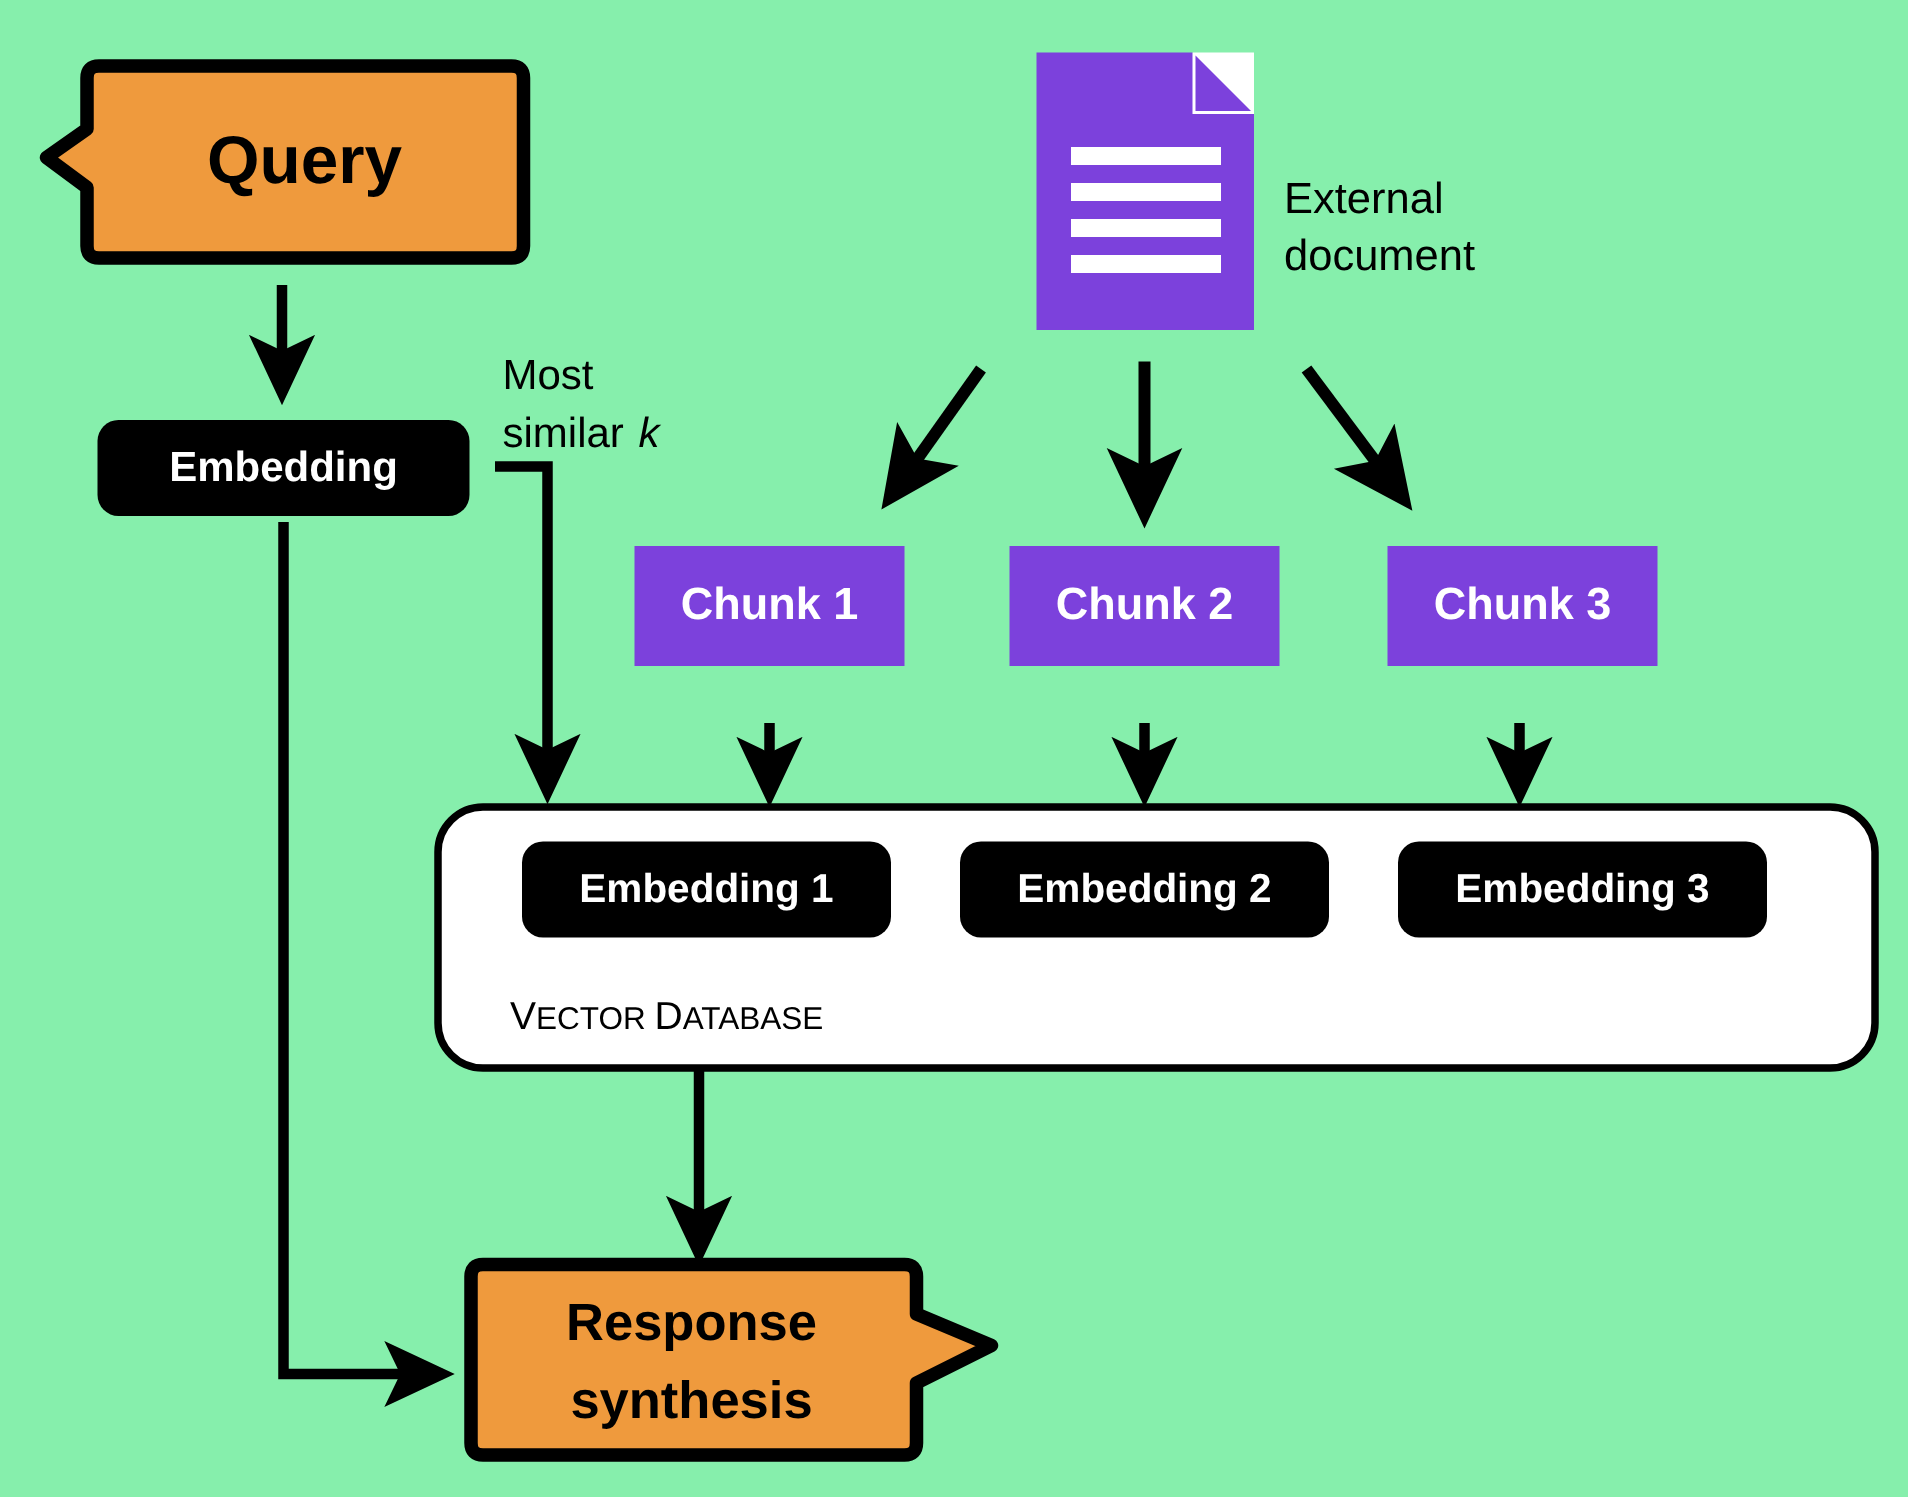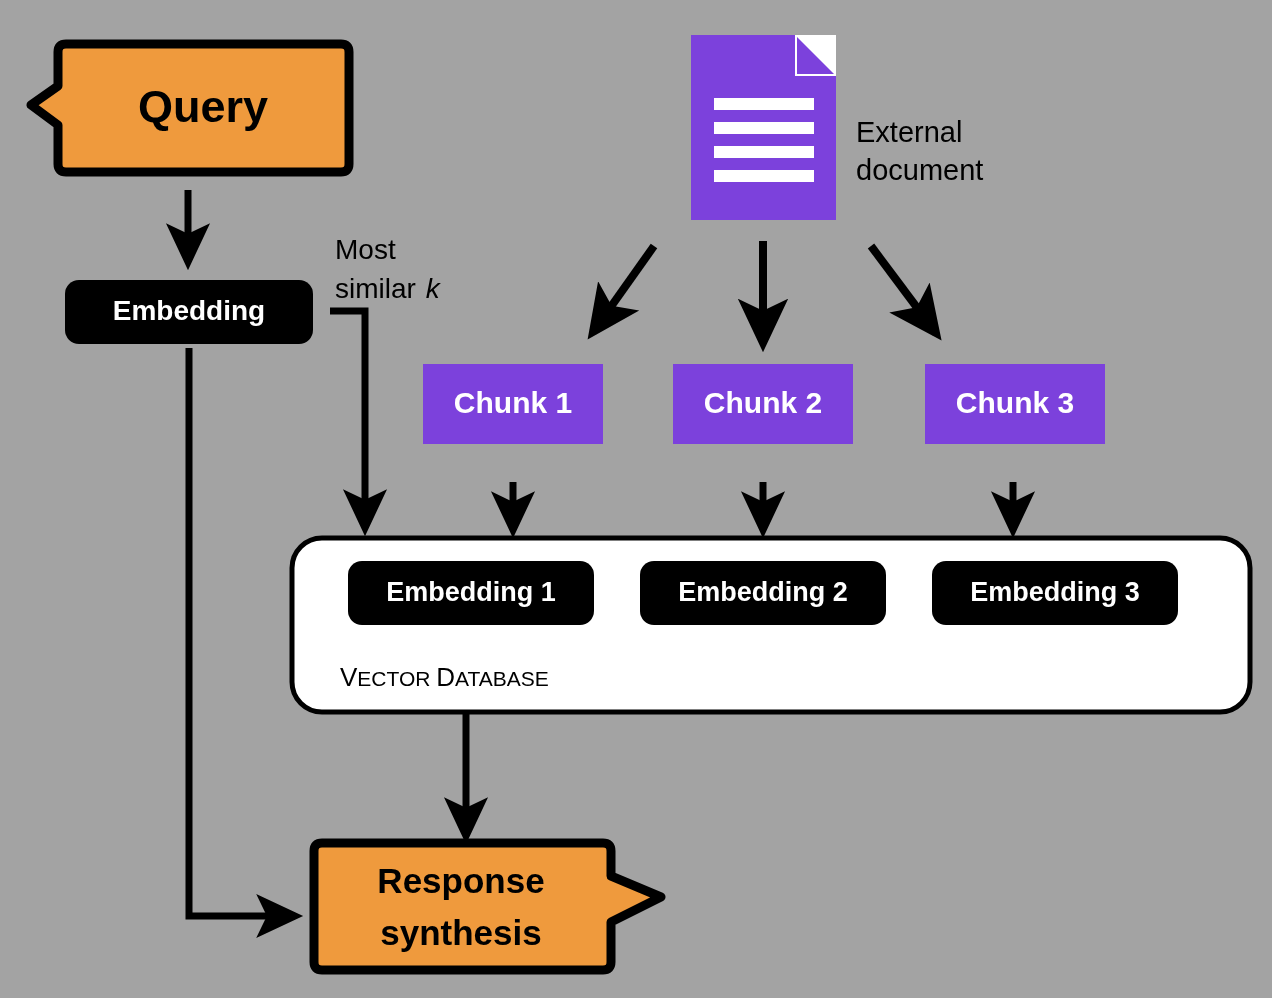--- a/index.html
+++ b/index.html
@@ -10,21 +10,21 @@
   body {
     width: 1272px;
     height: 998px;
     font-family: "Liberation Sans", sans-serif;
     overflow: hidden;
   }
   #diagram-root {
     position: relative;
     width: 1272px;
     height: 998px;
-    background: #a3a3a3;
+    background: #86efac;
   }
   svg.canvas {
     position: absolute;
     top: 0; left: 0;
     width: 1272px;
     height: 998px;
     display: block;
   }
   .node-text {
     font-family: "Liberation Sans", sans-serif;

